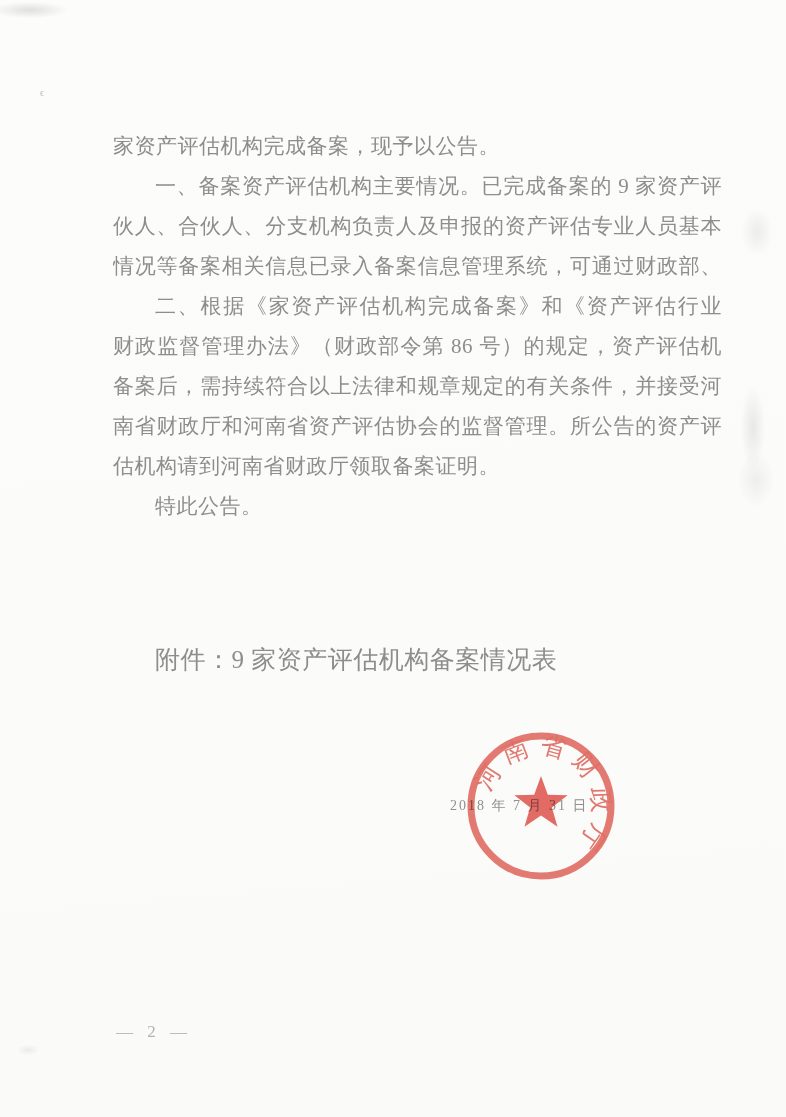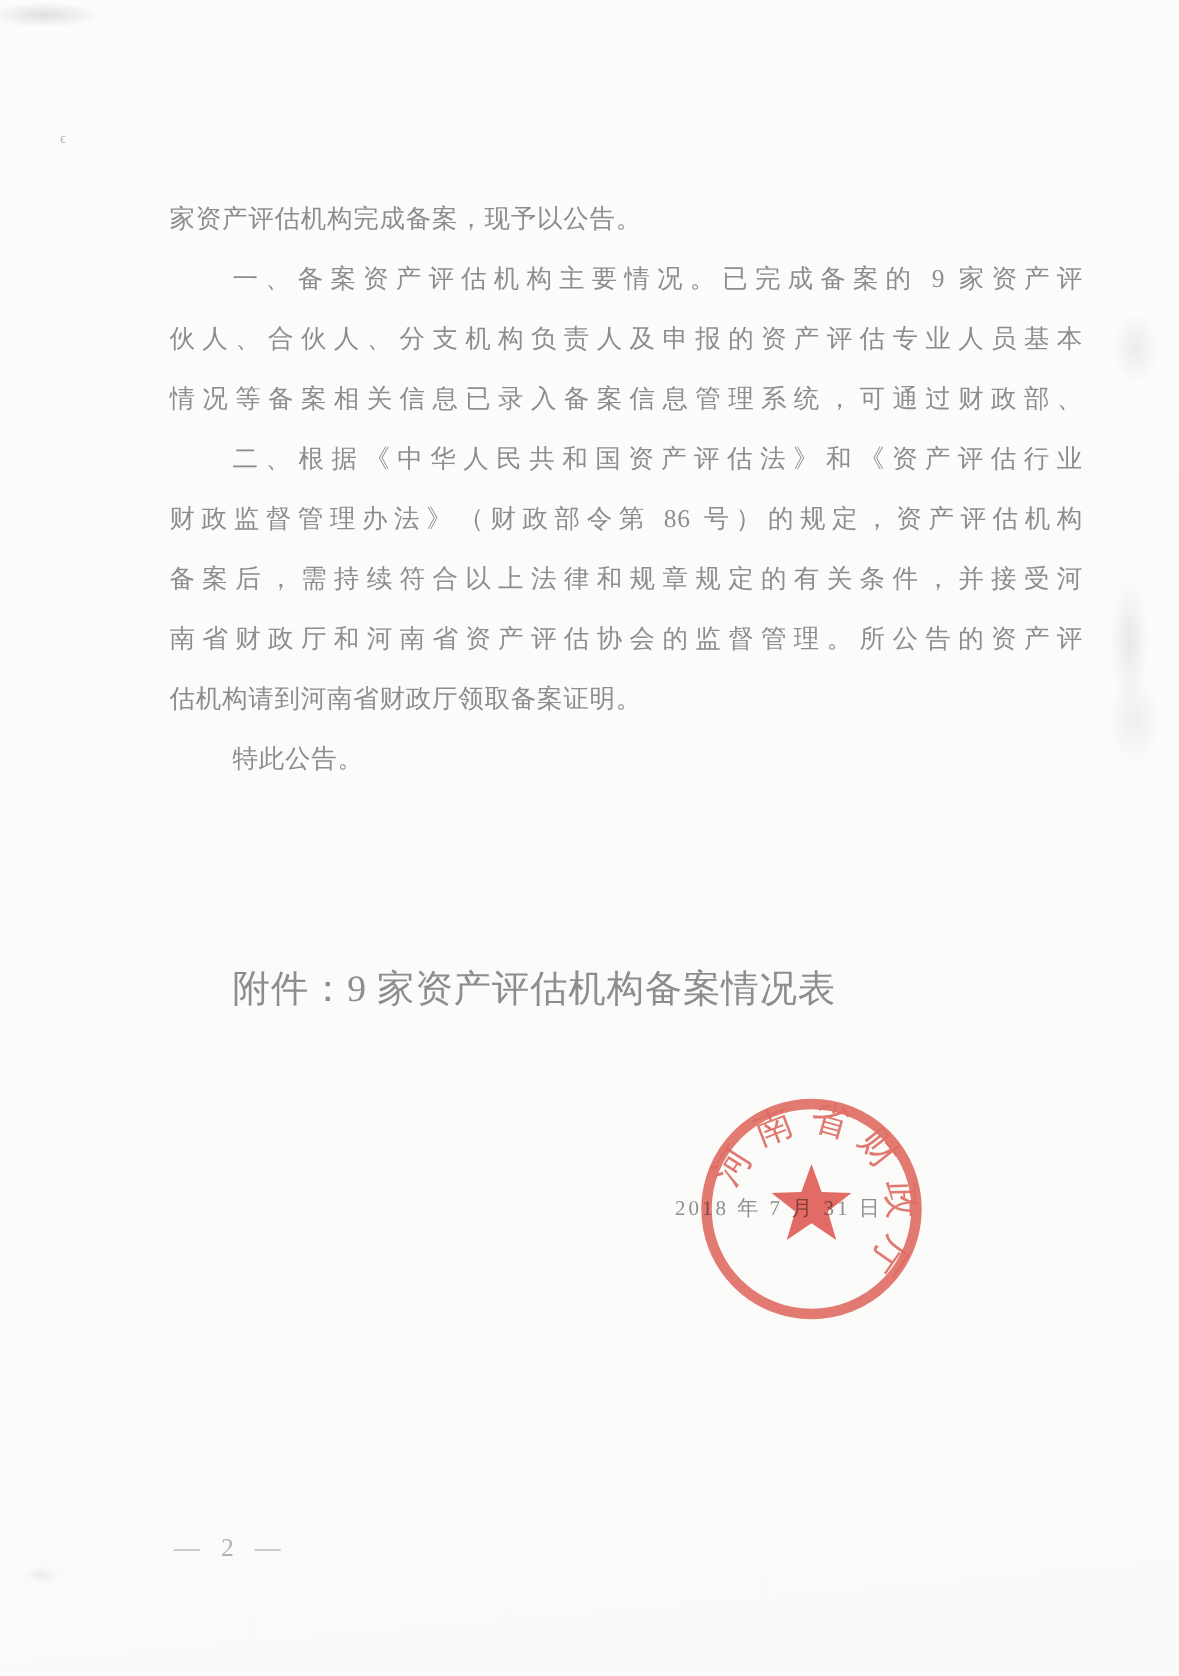--- a/index.html
+++ b/index.html
@@ -23,21 +23,21 @@
     position:absolute;
     color:#b9b9b9;
     font-size:10px;
     line-height:10px;
   }
 
   .doc-body {
     position:absolute;
     left:113px; top:126px; width:609px;
     color:#8d8d8d;
-    font-size:17px;
+    font-size:21px;
     letter-spacing:.5px;
   }
   .line {
     height:40px; line-height:40px;
     overflow:hidden;
   }
   .just {
     text-align:justify;
     text-align-last:justify;
     text-justify:inter-character;
@@ -86,21 +86,21 @@
 
 <div class="page">
 
   <div class="scan-mark" style="left:40px; top:88px;">ϵ</div>
 
   <div class="doc-body">
     <div class="line">家资产评估机构完成备案，现予以公告。</div>
     <div class="line just indent">一、备案资产评估机构主要情况。已完成备案的 9 家资产评</div>
     <div class="line just">伙人、合伙人、分支机构负责人及申报的资产评估专业人员基本</div>
     <div class="line just">情况等备案相关信息已录入备案信息管理系统，可通过财政部、</div>
-    <div class="line just indent">二、根据《中华人民共和国资产评估法》和《资产评估行业</div>
+    <div class="line just indent">二、根据《家资产评估机构完成备案》和《资产评估行业</div>
     <div class="line just">财政监督管理办法》（财政部令第 86 号）的规定，资产评估机构</div>
     <div class="line just">备案后，需持续符合以上法律和规章规定的有关条件，并接受河</div>
     <div class="line just">南省财政厅和河南省资产评估协会的监督管理。所公告的资产评</div>
     <div class="line">估机构请到河南省财政厅领取备案证明。</div>
     <div class="line indent">特此公告。</div>
   </div>
 
   <div class="attachment-line">附件：9 家资产评估机构备案情况表</div>
 
   <div class="date-line">2018 年 7 月 31 日</div>

